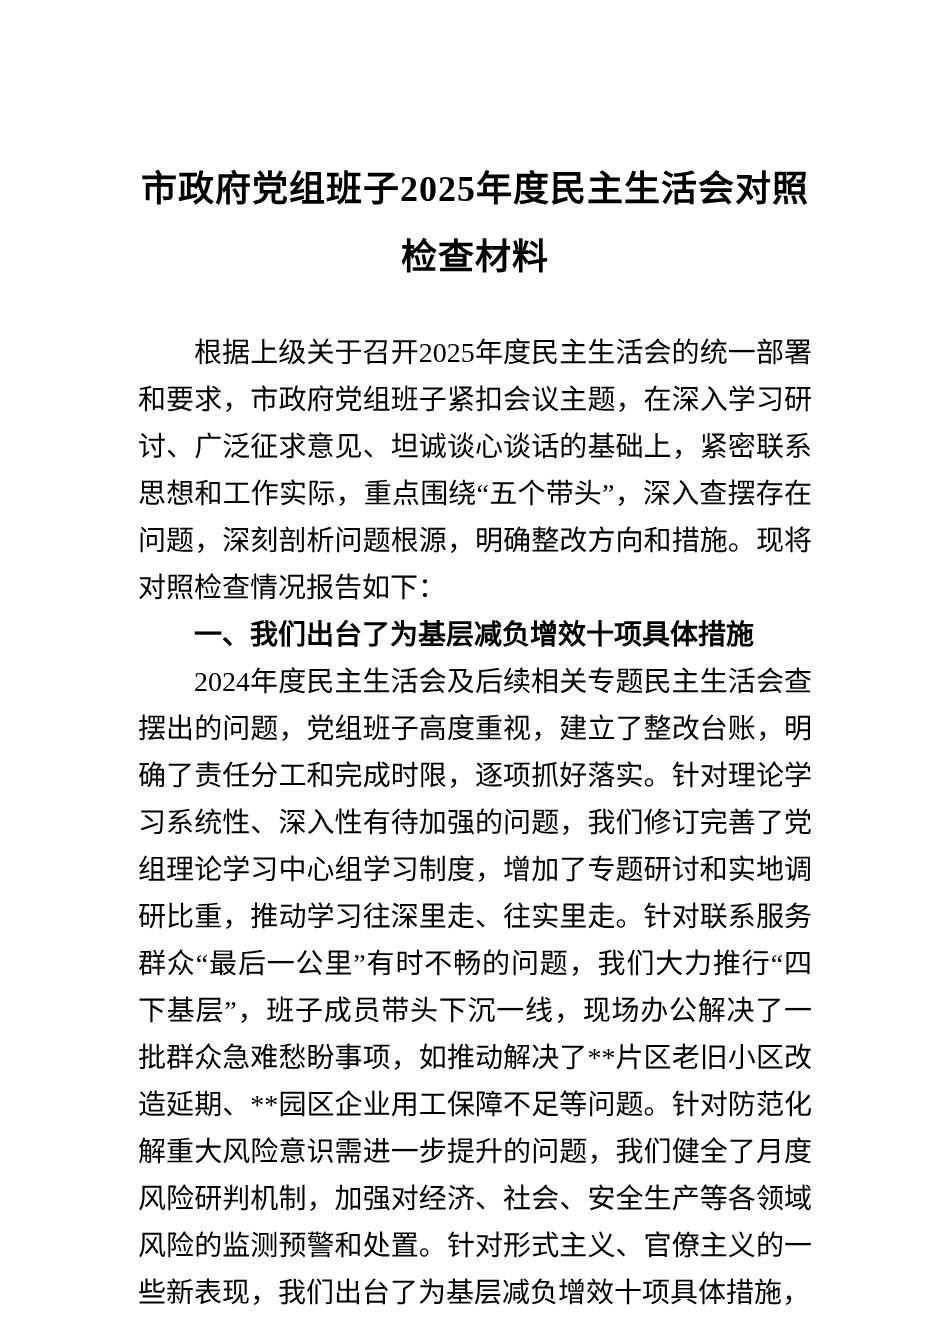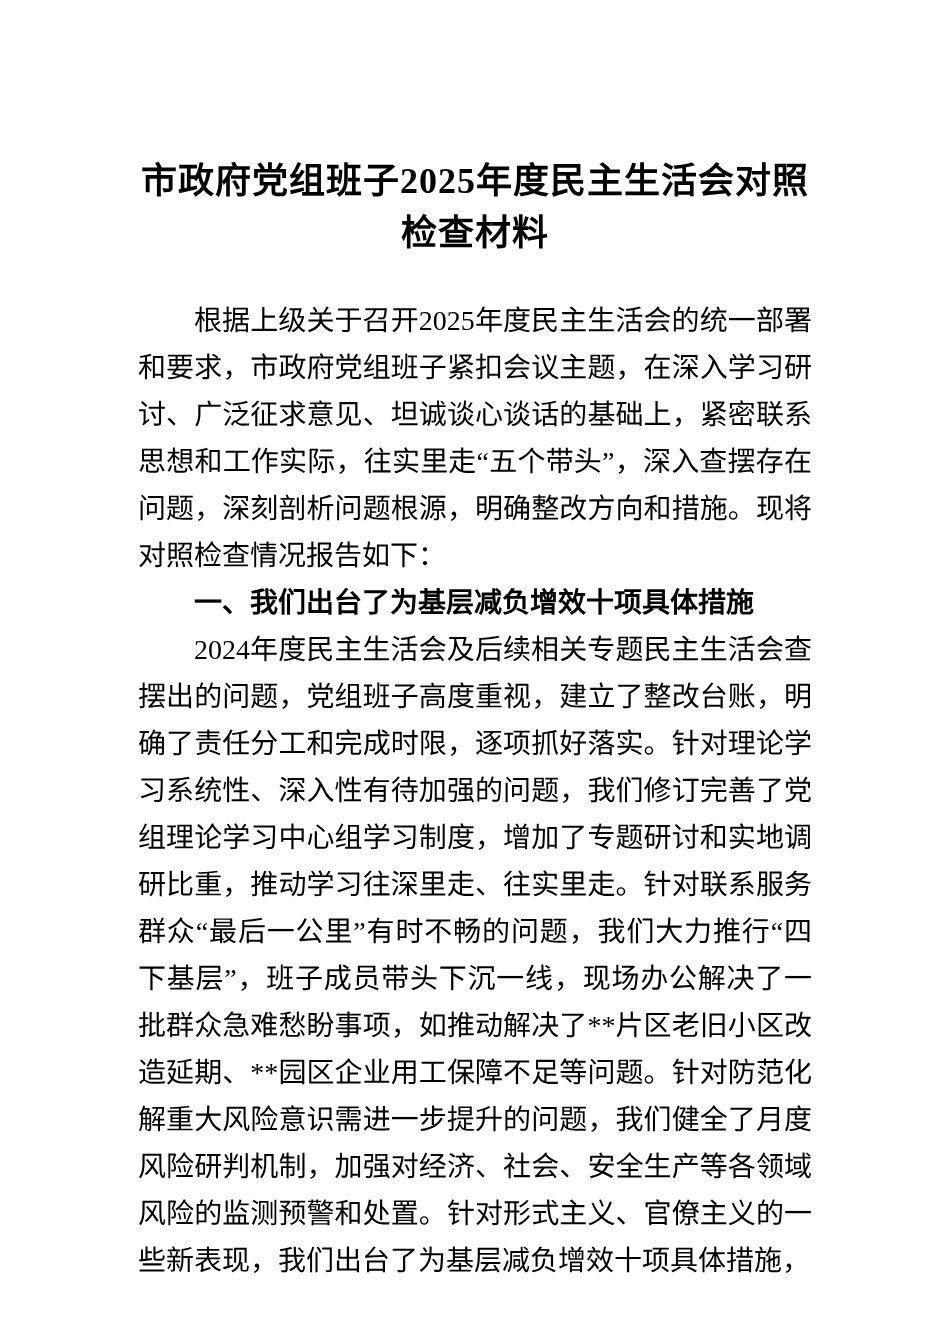--- a/index.html
+++ b/index.html
@@ -19,21 +19,21 @@
       width: 950px;
       height: 1344px;
       box-sizing: border-box;
       padding: 155px 138px 60px 138px;
       background: #ffffff;
     }
     .doc-title {
       font-size: 36px;
       font-weight: bold;
       text-align: center;
-      line-height: 52px;
+      line-height: 68px;
       margin: 0 0 38px 0;
       letter-spacing: 1px;
       font-family: "Liberation Serif", serif;
     }
     .para {
       font-size: 28px;
       line-height: 47px;
       text-align: justify;
       text-justify: inter-ideograph;
       text-indent: 2em;
@@ -44,18 +44,18 @@
     .para.heading {
       font-weight: bold;
     }
   </style>
 </head>
 <body>
 
 <div class="page">
   <h1 class="doc-title">市政府党组班子2025年度民主生活会对照检查材料</h1>
 
-  <p class="para">根据上级关于召开2025年度民主生活会的统一部署和要求，市政府党组班子紧扣会议主题，在深入学习研讨、广泛征求意见、坦诚谈心谈话的基础上，紧密联系思想和工作实际，往实里走“五个带头”，深入查摆存在问题，深刻剖析问题根源，明确整改方向和措施。现将对照检查情况报告如下：</p>
+  <p class="para">根据上级关于召开2025年度民主生活会的统一部署和要求，市政府党组班子紧扣会议主题，在深入学习研讨、广泛征求意见、坦诚谈心谈话的基础上，紧密联系思想和工作实际，重点围绕“五个带头”，深入查摆存在问题，深刻剖析问题根源，明确整改方向和措施。现将对照检查情况报告如下：</p>
 
   <p class="para heading">一、我们出台了为基层减负增效十项具体措施</p>
 
   <p class="para">2024年度民主生活会及后续相关专题民主生活会查摆出的问题，党组班子高度重视，建立了整改台账，明确了责任分工和完成时限，逐项抓好落实。针对理论学习系统性、深入性有待加强的问题，我们修订完善了党组理论学习中心组学习制度，增加了专题研讨和实地调研比重，推动学习往深里走、往实里走。针对联系服务群众“最后一公里”有时不畅的问题，我们大力推行“四下基层”，班子成员带头下沉一线，现场办公解决了一批群众急难愁盼事项，如推动解决了**片区老旧小区改造延期、**园区企业用工保障不足等问题。针对防范化解重大风险意识需进一步提升的问题，我们健全了月度风险研判机制，加强对经济、社会、安全生产等各领域风险的监测预警和处置。针对形式主义、官僚主义的一些新表现，我们出台了为基层减负增效十项具体措施，</p>
 </div>
 
 </body></html>

